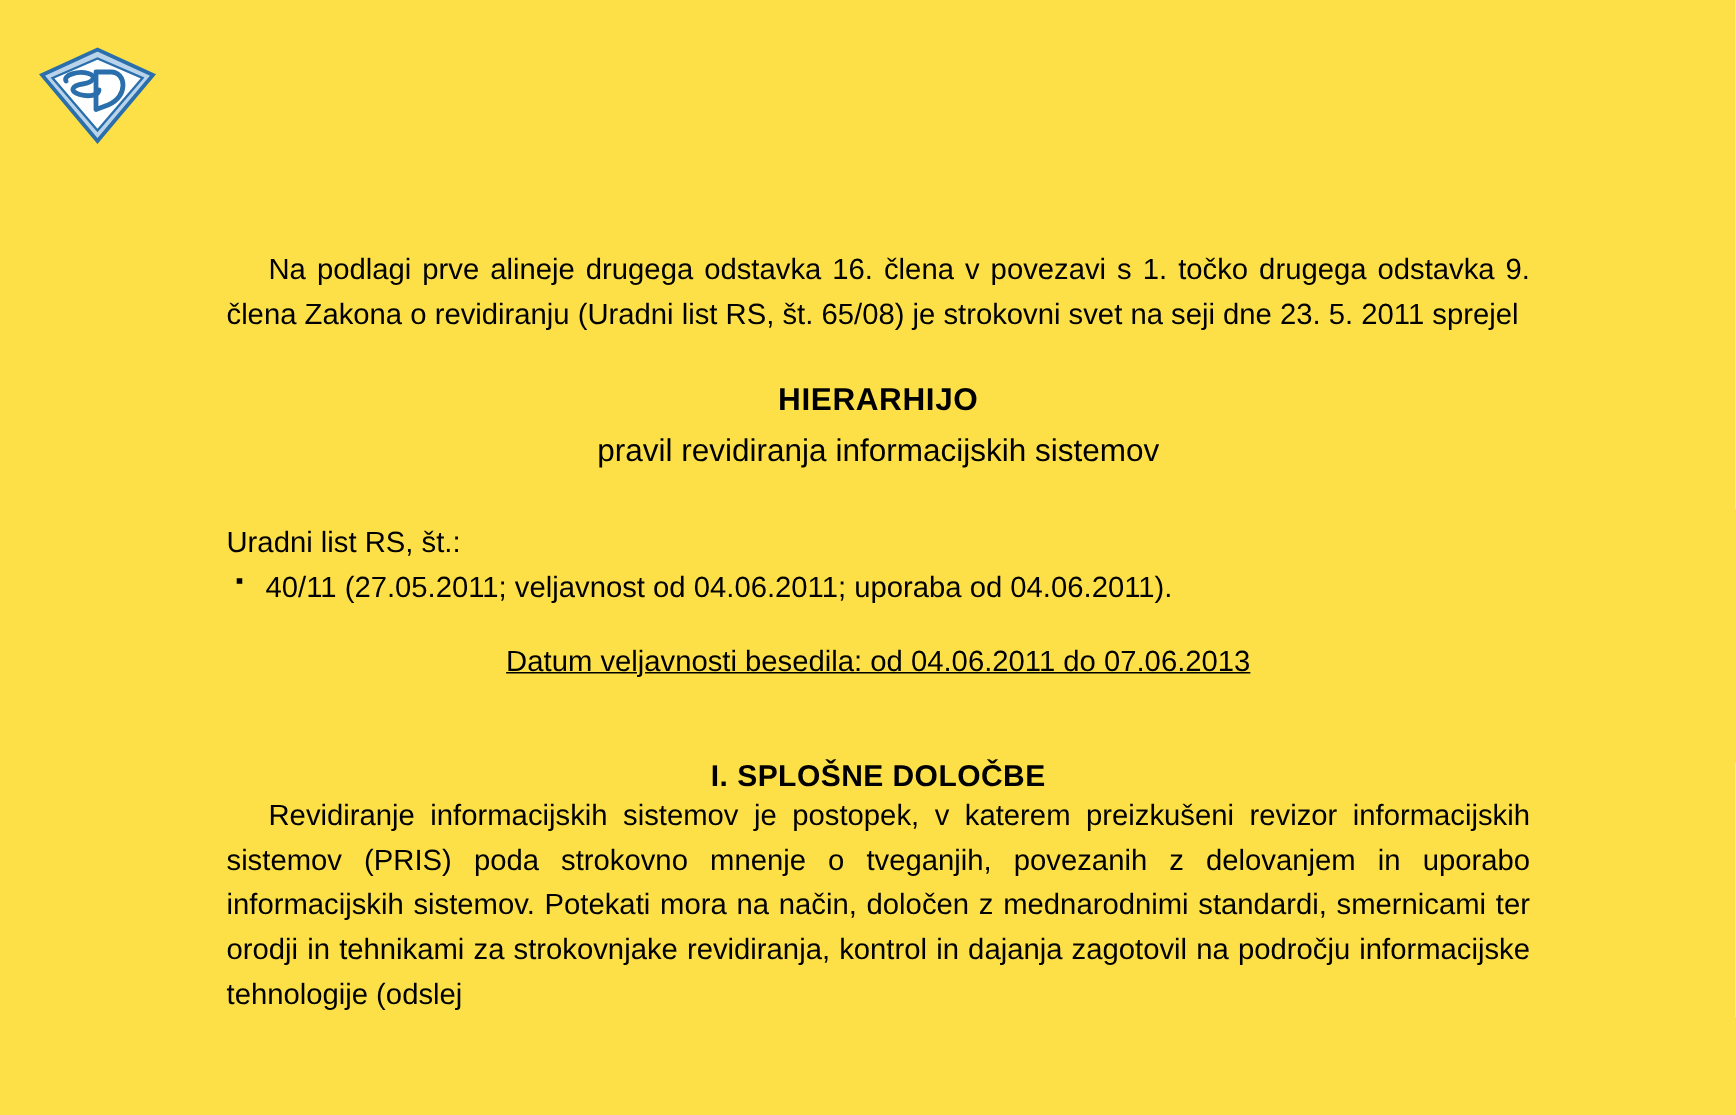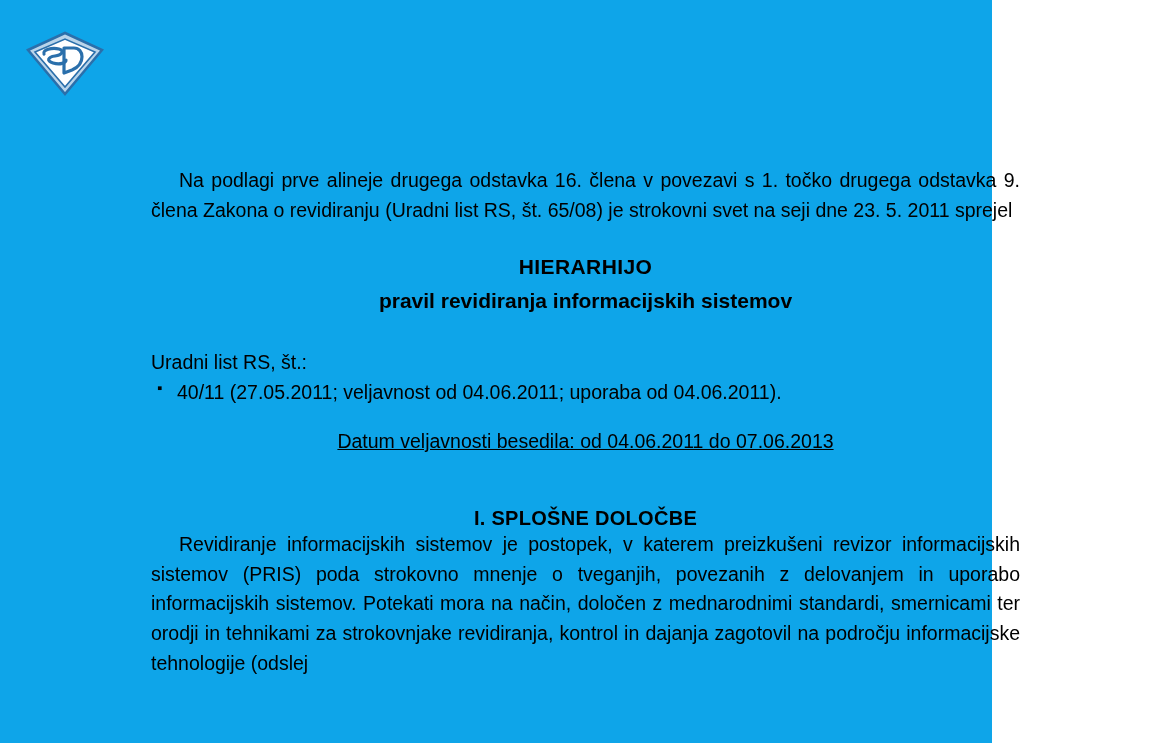--- a/index.html
+++ b/index.html
@@ -11,23 +11,23 @@
     width: 1157px;
     height: 743px;
     font-family: "Liberation Sans", sans-serif;
     color: #000000;
     overflow: hidden;
     position: relative;
   }
 
   .page {
     position: relative;
-    width: 992px;
+    width: 1157px;
     height: 743px;
-    background: #0ea5e9;
+    background: #fde047;
   }
 
   
   .logo {
     position: absolute;
     left: 22px;
     top: 30px;
     width: 86px;
     height: 68px;
   }
@@ -56,21 +56,21 @@
     text-align: center;
   }
   .title-main {
     font-size: 21px;
     font-weight: bold;
     letter-spacing: 0.4px;
     line-height: 1.5;
   }
   .title-sub {
     font-size: 21px;
-    font-weight: bold;
+    font-weight: normal;
     line-height: 1.5;
     margin-top: 2px;
   }
 
   .gazette {
     margin-top: 32px;
     font-size: 19.5px;
     line-height: 1.5;
   }
   ul.bullets {

